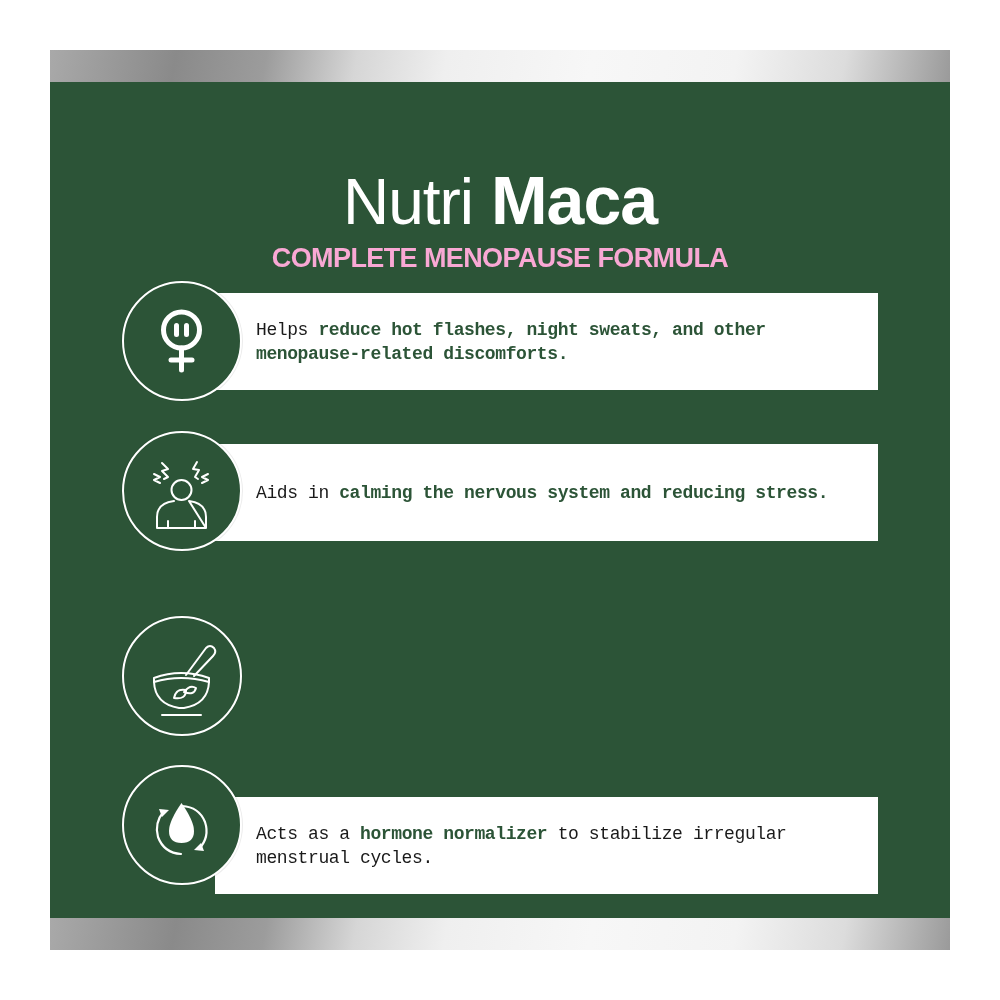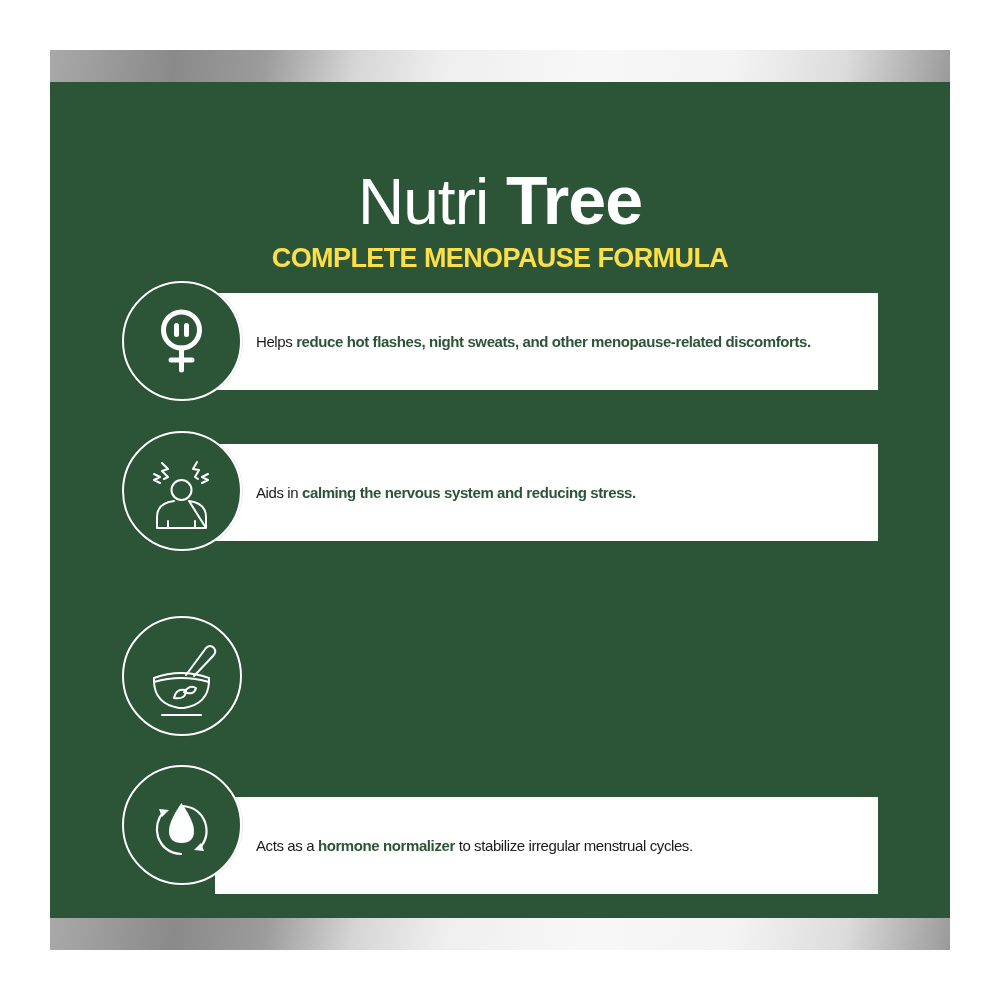--- a/index.html
+++ b/index.html
@@ -22,51 +22,51 @@
       background: #2c5437;
     }
     .title {
       position: absolute; left: 0; top: 78px; width: 900px; text-align: center;
       color: #ffffff; font-size: 68px; line-height: 80px; letter-spacing: -1px;
     }
     .title .light { font-weight: 300; font-family: Liberation Sans, sans-serif; font-size: 64px; }
     .title .bold { font-weight: 700; font-family: "Liberation Sans", sans-serif; }
     .subtitle {
       position: absolute; left: 0; top: 161px; width: 900px; text-align: center;
-      color: #fde047; font-weight: 700; font-size: 27px; letter-spacing: -0.6px;
+      color: #f9a8d4; font-weight: 700; font-size: 27px; letter-spacing: -0.6px;
       font-family: "Liberation Sans", sans-serif;
     }
     .card {
       position: absolute; left: 165px; width: 663px; height: 97px;
       background: #ffffff;
     }
     .card .text {
       position: absolute; left: 41px; right: 20px; top: 50%; transform: translateY(-50%);
-      font-family: Liberation Sans, sans-serif; font-size: 15px; line-height: 24px;
+      font-family: Liberation Mono, monospace; font-size: 18px; line-height: 24px;
       color: #1a1a1a; letter-spacing: -0.4px;
     }
     .card .text b { color: #2c5437; font-weight: 700; }
     .icon-circle {
       position: absolute; left: 72px; width: 120px; height: 120px;
       border-radius: 50%; background: #2c5437;
       border: 2.5px solid #ffffff; box-sizing: border-box;
       box-shadow: 0 0 0 1px rgba(0,0,0,0.08);
     }
     .icon-circle svg { position: absolute; left: 0; top: 0; width: 115px; height: 115px; }
   </style>
 </head>
 <body>
 
 <div class="frame">
   <div class="band top"></div>
   <div class="panel">
 
     <div class="title">
       <span class="light">Nutri</span>
-      <span class="bold">Tree</span>
+      <span class="bold">Maca</span>
     </div>
     <div class="subtitle">COMPLETE MENOPAUSE FORMULA</div>
 
     <div class="card" style="top:211px;">
       <div class="text"><span>Helps </span><b>reduce hot flashes, night sweats, and other menopause-related discomforts.</b><span></span></div>
     </div>
     <div class="icon-circle" style="top:199px;">
       <svg viewBox="0 0 115 115">
         <circle cx="57.5" cy="47" r="18" fill="none" stroke="#fff" stroke-width="5"></circle>
         <rect x="50" y="40" width="5" height="14" rx="2.5" fill="#fff"></rect>

